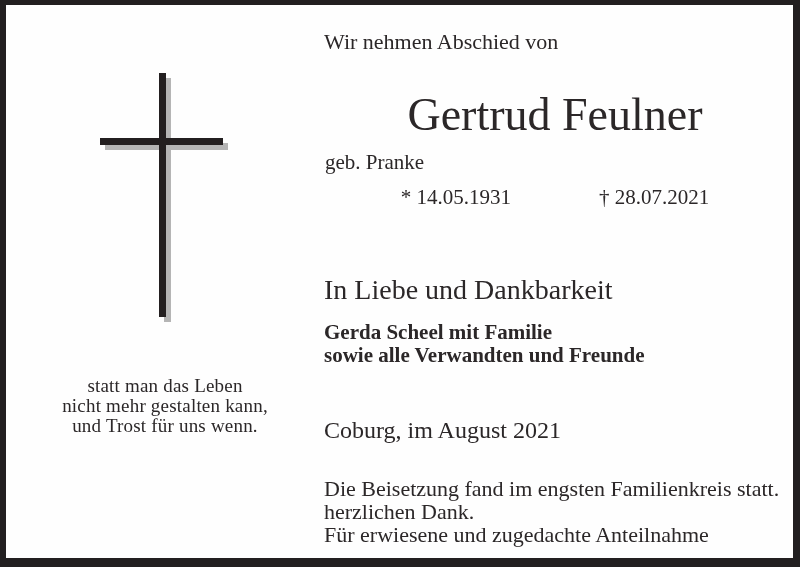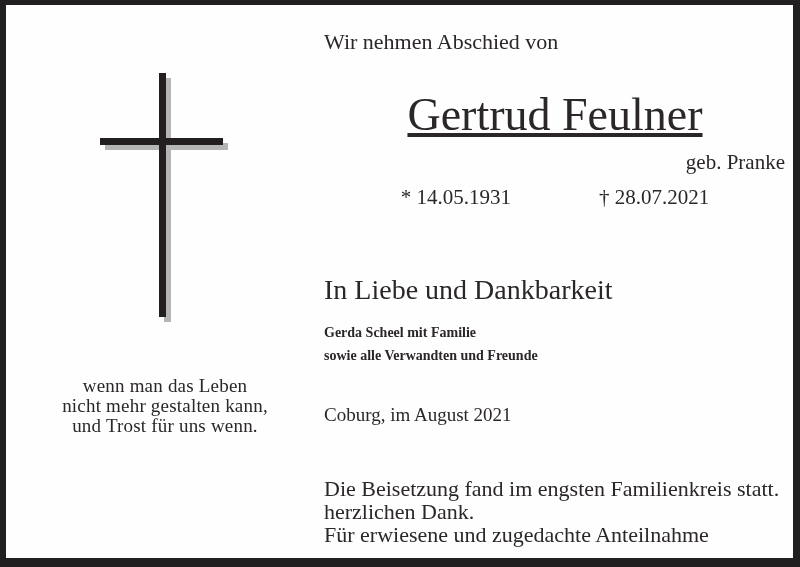--- a/index.html
+++ b/index.html
@@ -57,27 +57,26 @@
     line-height: 26px;
   }
   .name {
     position: absolute;
     left: 319px; top: 85px;
     width: 460px;
     text-align: center;
     font-size: 46px;
     line-height: 50px;
     white-space: nowrap;
-    text-decoration: underline;
   }
   .maiden {
     position: absolute;
     left: 319px; top: 145px;
     width: 460px;
-    text-align: right;
+    text-align: left;
     font-size: 21px;
     line-height: 25px;
   }
   .dates {
     position: absolute;
     left: 319px; top: 180px;
     width: 460px;
     display: flex;
     justify-content: center;
     gap: 88px;
@@ -86,28 +85,28 @@
   }
   .farewell {
     position: absolute;
     left: 318px; top: 272px;
     font-size: 28px;
     line-height: 26px;
   }
   .mourners {
     position: absolute;
     left: 318px; top: 316px;
-    font-size: 14px;
+    font-size: 21px;
     line-height: 23px;
     font-weight: bold;
   }
   .place-date {
     position: absolute;
-    left: 318px; top: 396px;
-    font-size: 19px;
+    left: 318px; top: 412px;
+    font-size: 24px;
     line-height: 27px;
     text-align: center;
   }
   .closing {
     position: absolute;
     left: 318px; top: 472px;
     font-size: 22px;
     line-height: 23px;
   }
 </style>
@@ -115,21 +114,21 @@
 <body>
 
 <div class="page">
 
   <div class="cross">
     <div class="cross-v"></div>
     <div class="cross-h"></div>
   </div>
 
   <div class="poem">
-    <div class="poem-line">wenn man das Leben</div>
+    <div class="poem-line">statt man das Leben</div>
     <div class="poem-line">nicht mehr gestalten kann,</div>
     <div class="poem-line">und Trost für uns wenn.</div>
   </div>
 
   <div class="intro">Wir nehmen Abschied von</div>
 
   <div class="name">Gertrud Feulner</div>
 
   <div class="maiden">geb. Pranke</div>
 

